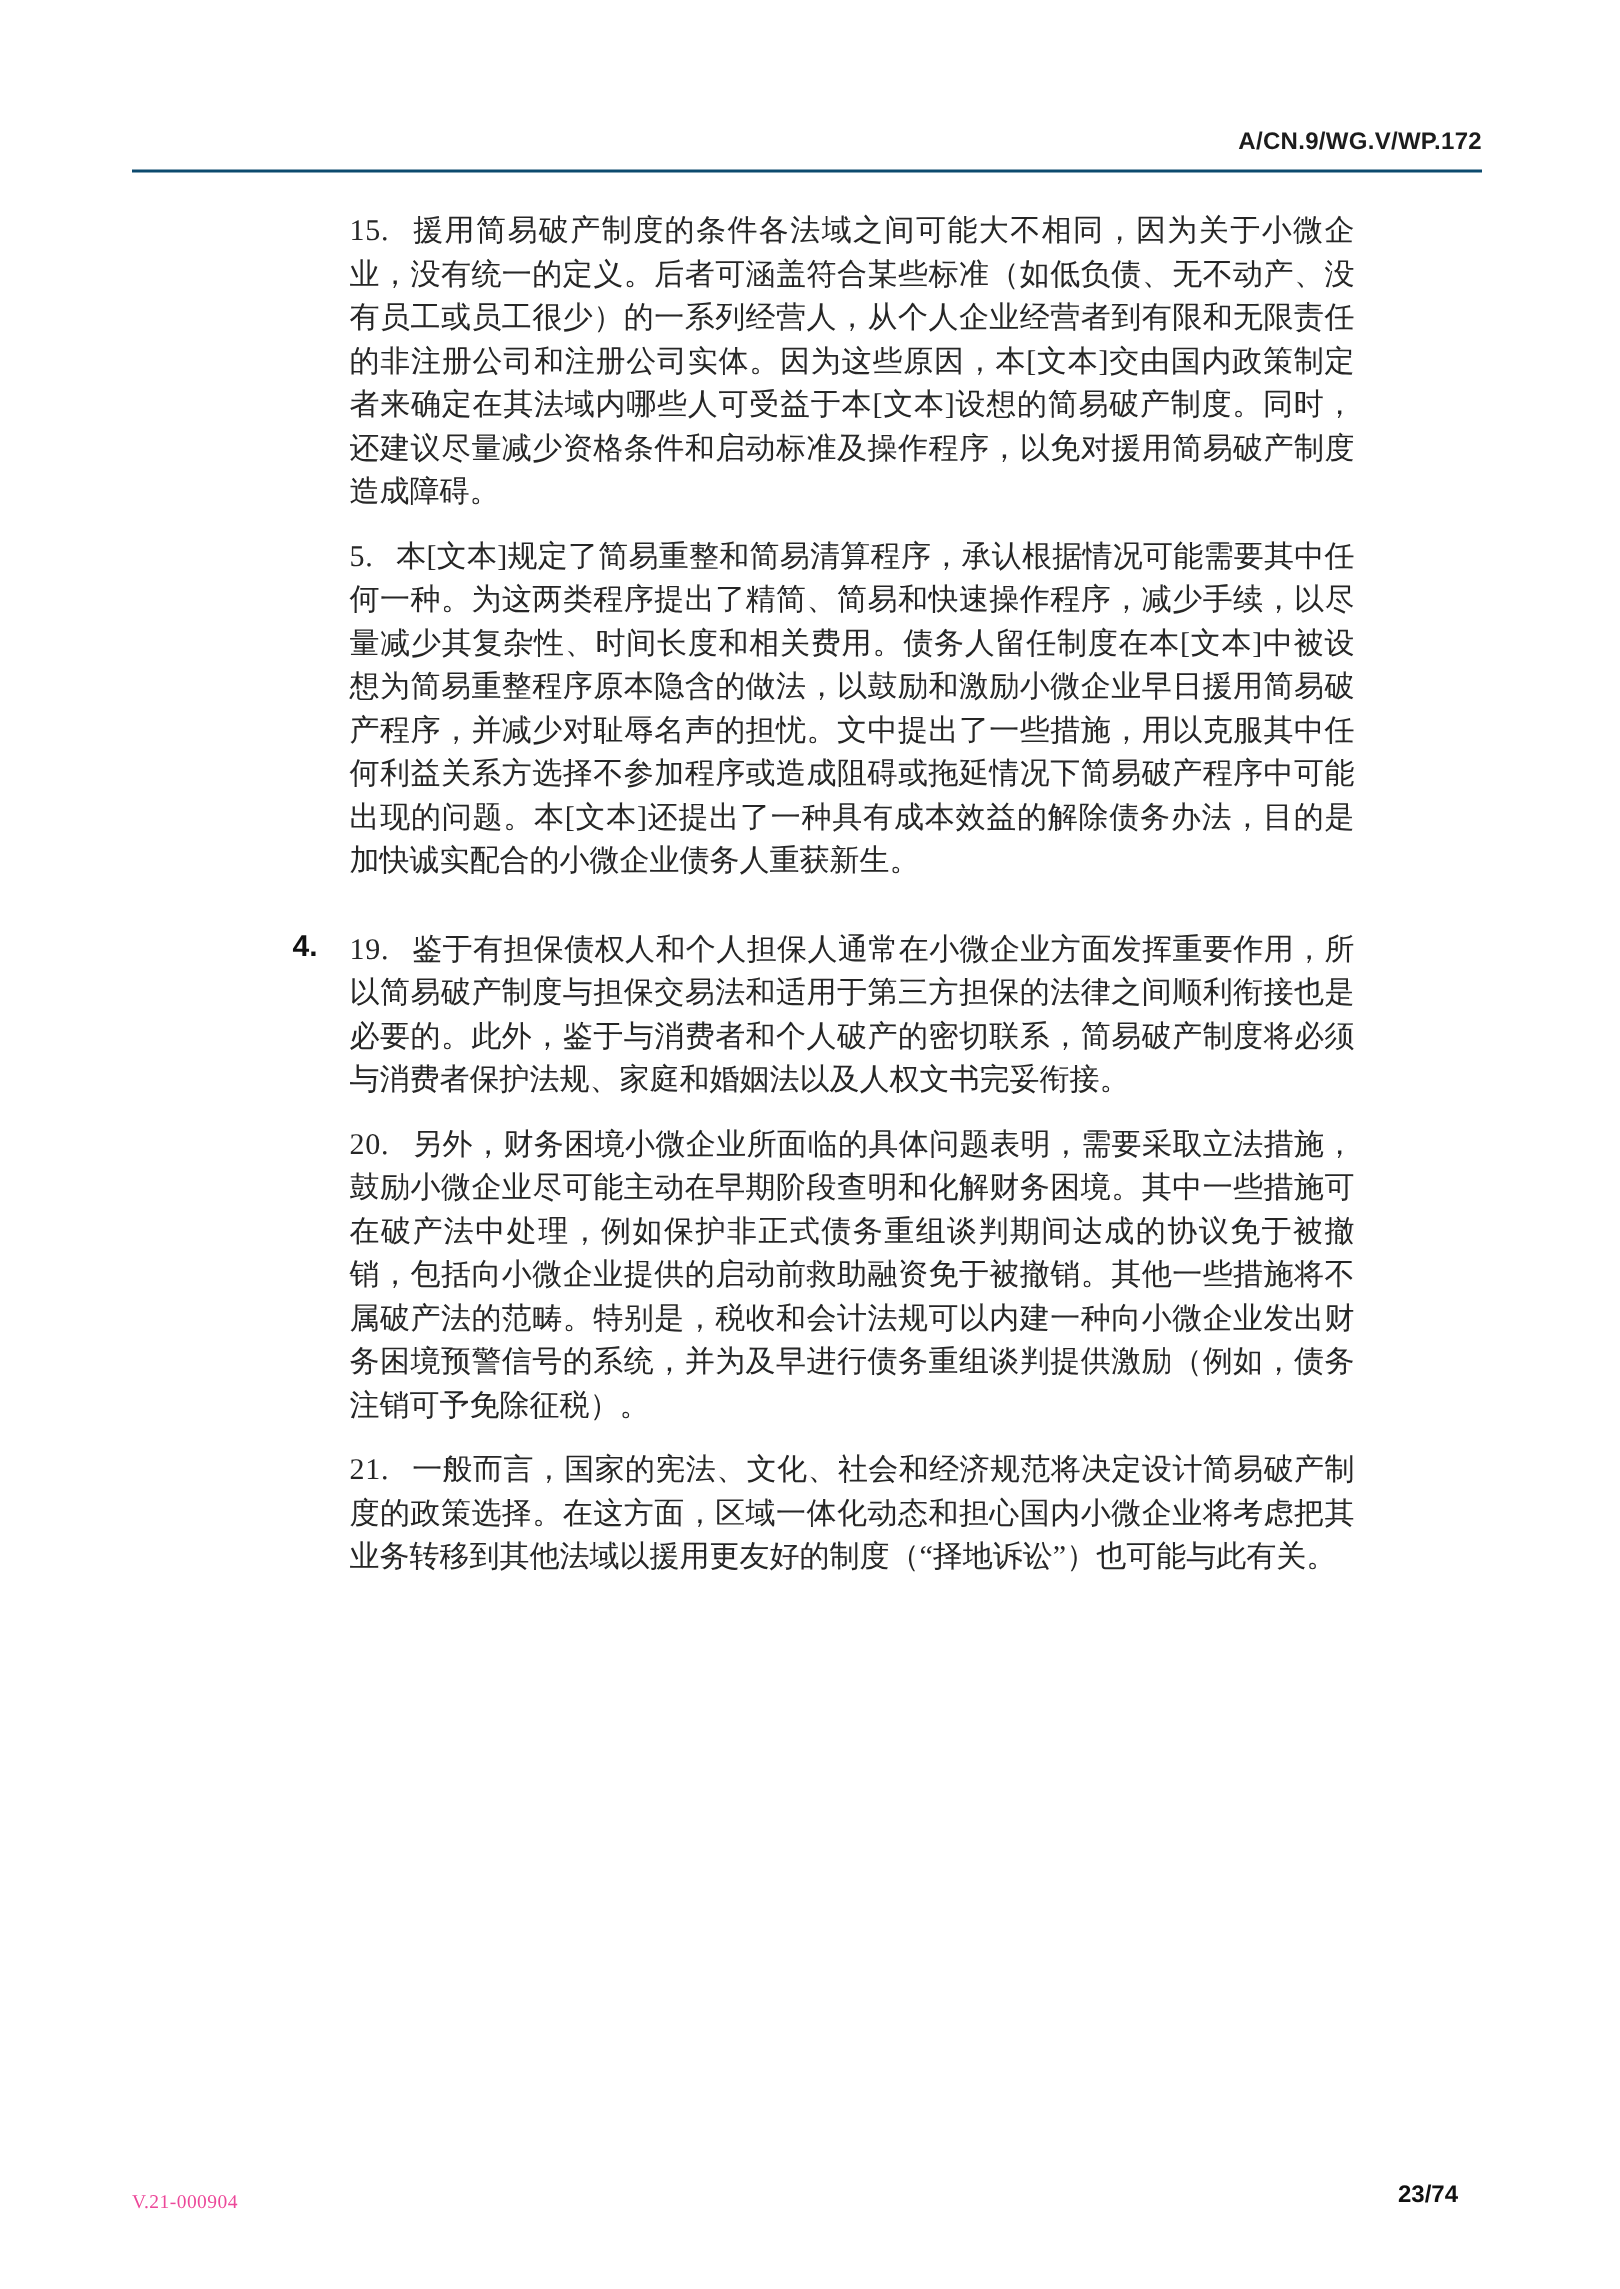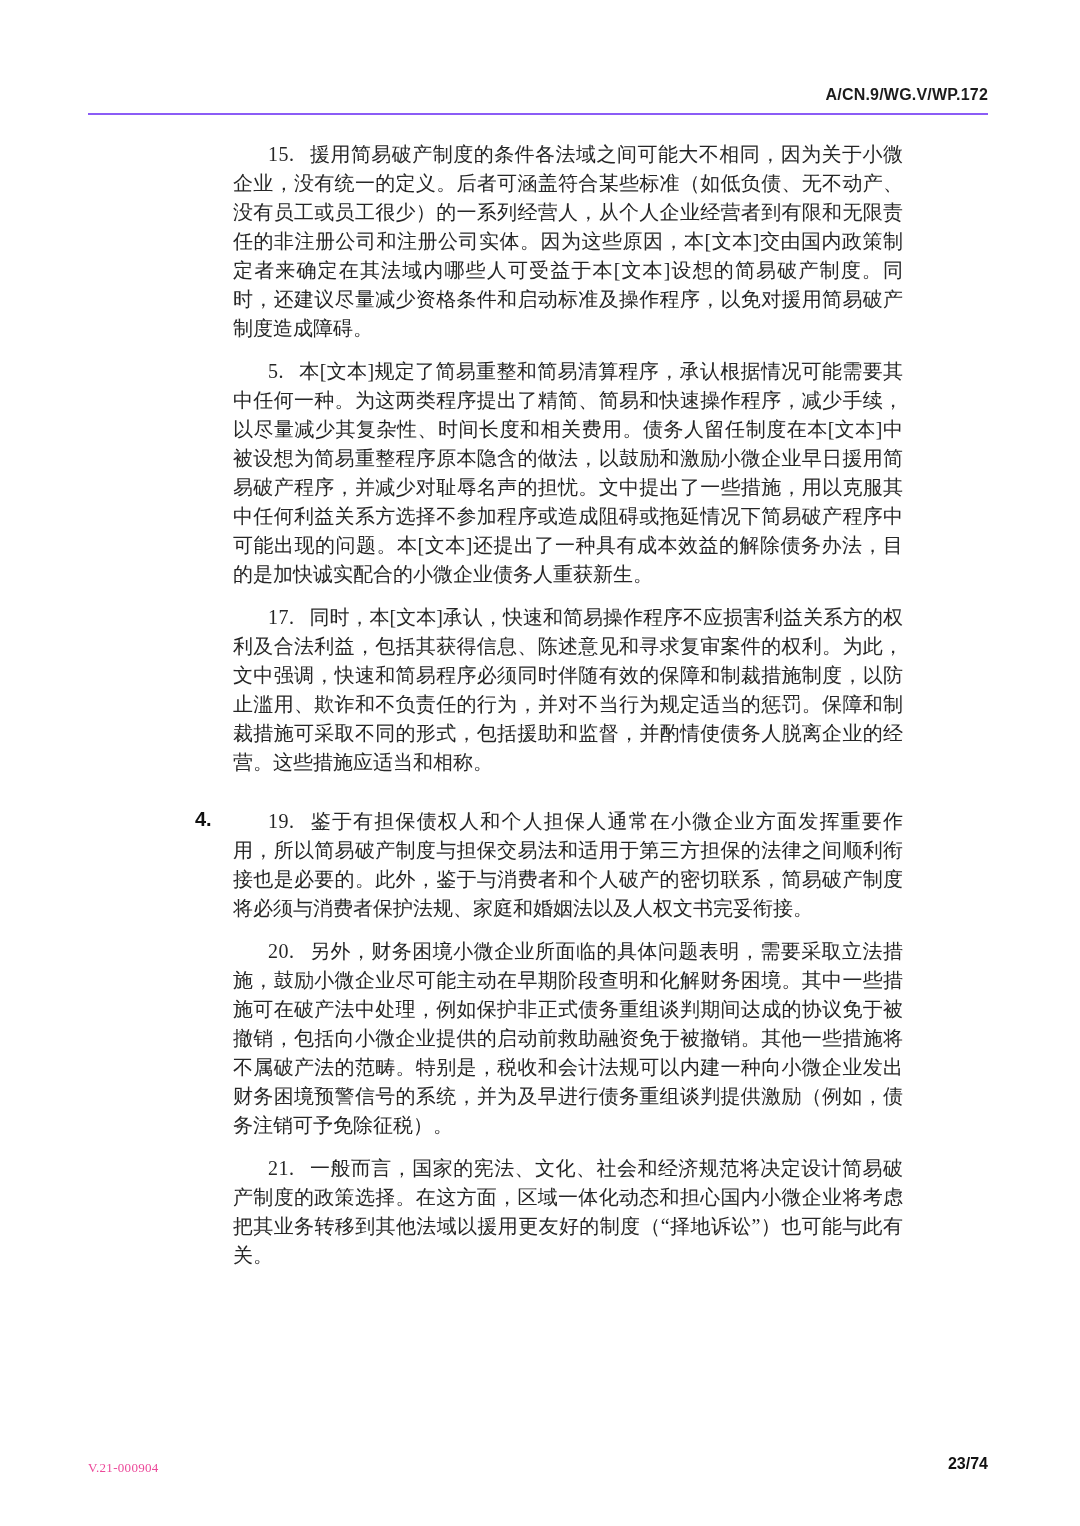--- a/index.html
+++ b/index.html
@@ -16,55 +16,55 @@
     left: 88px;
     top: 86px;
     width: 900px;
     text-align: right;
     font-family: "Liberation Sans", "DejaVu Sans", sans-serif;
     font-weight: bold;
     font-size: 16px;
     letter-spacing: 0.2px;
     color: #1c1c1c;
     padding-bottom: 9px;
-    border-bottom: 2px solid #8b5cf6;
+    border-bottom: 2px solid #0c4a6e;
   }
   .content {
     position: absolute;
     left: 233px;
     top: 140px;
     width: 670px;
     font-size: 20px;
     line-height: 29px;
     text-align: justify;
     text-justify: inter-ideograph;
   }
   .para { margin-bottom: 14px; }
-  .para-num { margin-right: 15px; letter-spacing: 0.5px; margin-left: 35px; }
+  .para-num { margin-right: 15px; letter-spacing: 0.5px; }
   .heading {
     position: relative;
     margin: 28px 0 30px 0;
     font-family: "Liberation Sans", "DejaVu Sans", sans-serif;
     font-weight: bold;
     font-size: 20px;
     color: #111111;
     text-align: left;
   }
   .heading-num { position: absolute; left: -38px; top: 0; }
   .footer-job {
     position: absolute;
     left: 88px;
     top: 1460px;
     font-size: 13px;
     color: #ec4899;
     letter-spacing: 0.3px;
   }
   .footer-page {
     position: absolute;
-    left: 88px;
+    left: 72px;
     top: 1455px;
     width: 900px;
     text-align: right;
     font-family: "Liberation Sans", "DejaVu Sans", sans-serif;
     font-weight: bold;
     font-size: 16px;
     color: #111111;
   }
 </style>
 </head>
@@ -77,23 +77,20 @@
 <div class="content">
 
   <p class="para">
     <span class="para-num">15.</span><span>援用简易破产制度的条件各法域之间可能大不相同，因为关于小微企业，没有统一的定义。后者可涵盖符合某些标准（如低负债、无不动产、没有员工或员工很少）的一系列经营人，从个人企业经营者到有限和无限责任的非注册公司和注册公司实体。因为这些原因，本[文本]交由国内政策制定者来确定在其法域内哪些人可受益于本[文本]设想的简易破产制度。同时，还建议尽量减少资格条件和启动标准及操作程序，以免对援用简易破产制度造成障碍。</span>
   </p>
 
   <p class="para">
     <span class="para-num">5.</span><span>本[文本]规定了简易重整和简易清算程序，承认根据情况可能需要其中任何一种。为这两类程序提出了精简、简易和快速操作程序，减少手续，以尽量减少其复杂性、时间长度和相关费用。债务人留任制度在本[文本]中被设想为简易重整程序原本隐含的做法，以鼓励和激励小微企业早日援用简易破产程序，并减少对耻辱名声的担忧。文中提出了一些措施，用以克服其中任何利益关系方选择不参加程序或造成阻碍或拖延情况下简易破产程序中可能出现的问题。本[文本]还提出了一种具有成本效益的解除债务办法，目的是加快诚实配合的小微企业债务人重获新生。</span>
   </p>
 
-  <p class="para">
-    <span class="para-num">17.</span><span>同时，本[文本]承认，快速和简易操作程序不应损害利益关系方的权利及合法利益，包括其获得信息、陈述意见和寻求复审案件的权利。为此，文中强调，快速和简易程序必须同时伴随有效的保障和制裁措施制度，以防止滥用、欺诈和不负责任的行为，并对不当行为规定适当的惩罚。保障和制裁措施可采取不同的形式，包括援助和监督，并酌情使债务人脱离企业的经营。这些措施应适当和相称。</span>
-  </p>
 
   <div class="heading">
     <span class="heading-num">4.</span>
   </div>
 
 
   <p class="para">
     <span class="para-num">19.</span><span>鉴于有担保债权人和个人担保人通常在小微企业方面发挥重要作用，所以简易破产制度与担保交易法和适用于第三方担保的法律之间顺利衔接也是必要的。此外，鉴于与消费者和个人破产的密切联系，简易破产制度将必须与消费者保护法规、家庭和婚姻法以及人权文书完妥衔接。</span>
   </p>
 

